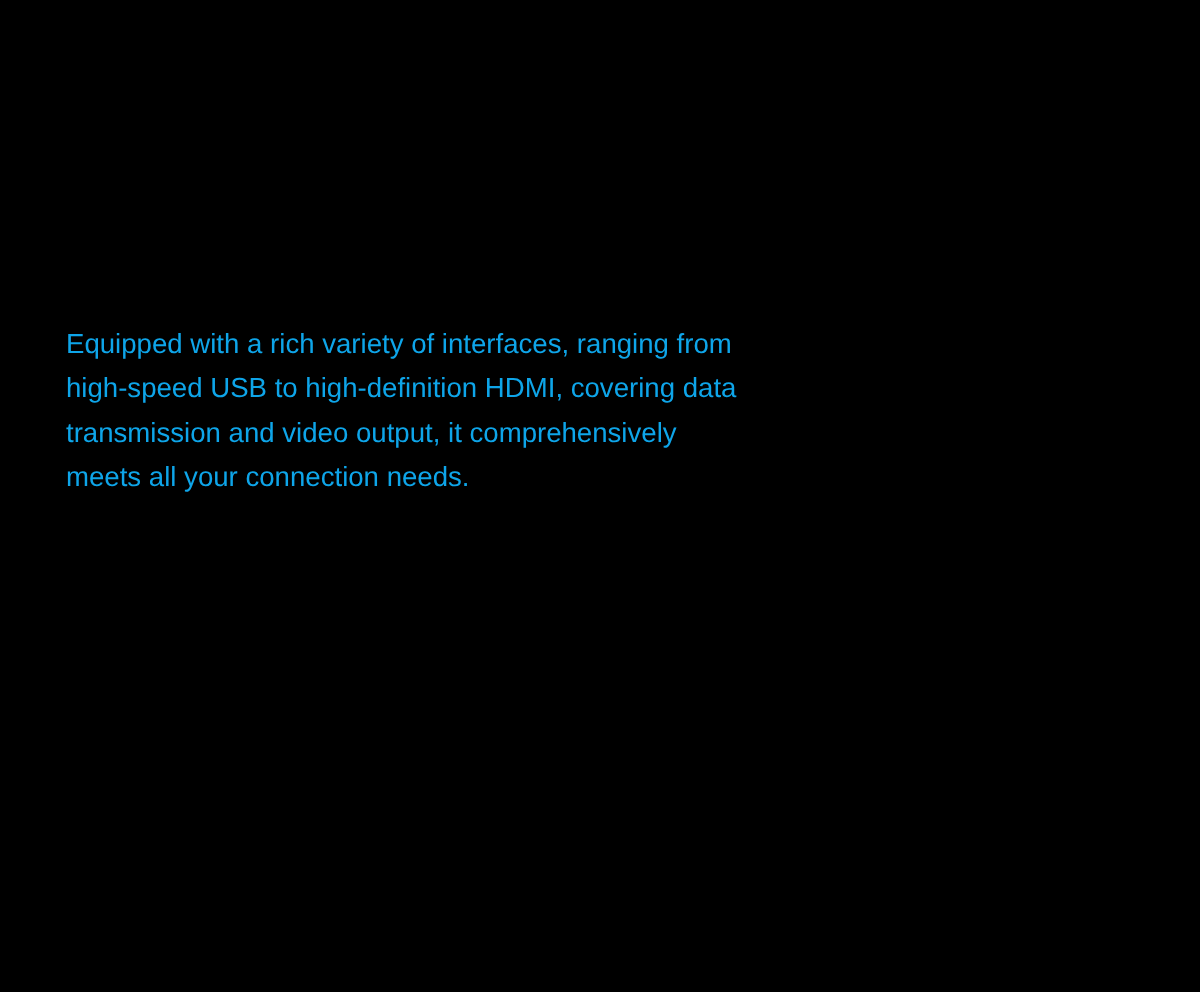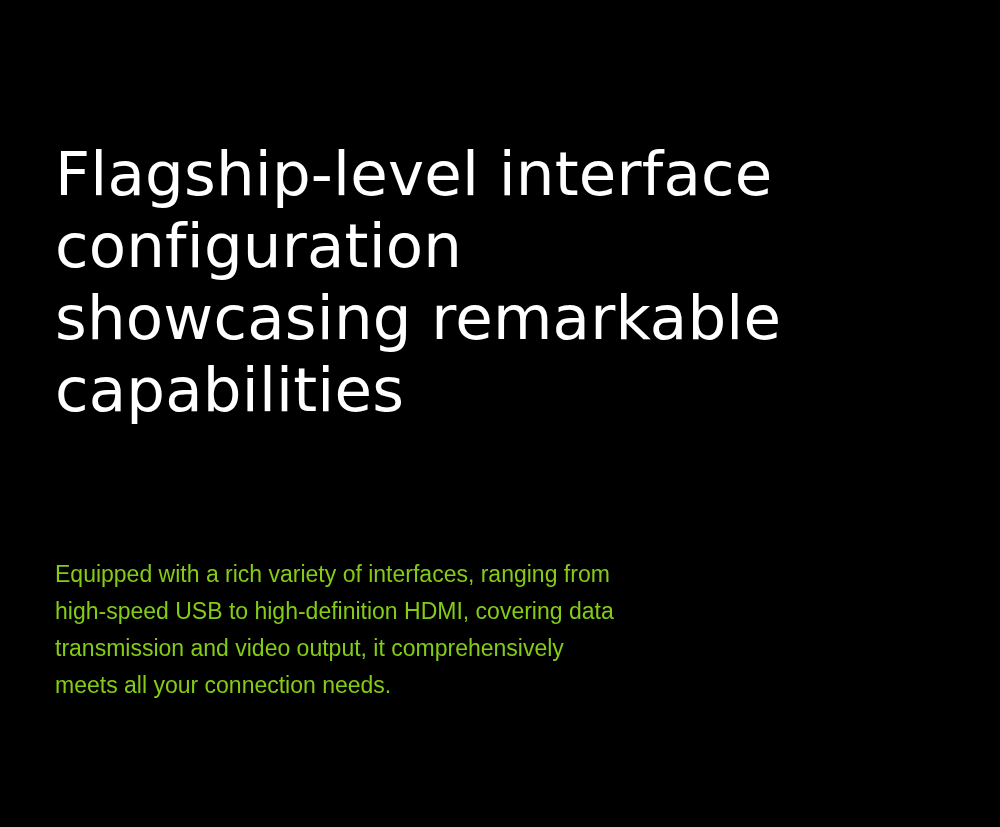--- a/index.html
+++ b/index.html
@@ -61,35 +61,31 @@
     height: 42px;
   }
 
   .body-copy {
     margin: 0;
     padding: 0;
     font-family: "Liberation Sans", sans-serif;
     font-size: 23px;
     line-height: 37px;
     font-weight: 400;
-    color: #84cc16;
+    color: #0ea5e9;
     white-space: pre-line;
     max-width: 790px;
   }
 </style>
 </head>
 <body>
 
 <div class="promo-panel">
   <div class="content-block">
 
-    <h1 class="headline">Flagship-level interface
-configuration
-showcasing remarkable
-capabilities</h1>
 
     <div class="headline-spacer"></div>
 
 
     <div class="subhead-spacer"></div>
 
     <p class="body-copy">Equipped with a rich variety of interfaces, ranging from
 high-speed USB to high-definition HDMI, covering data
 transmission and video output, it comprehensively
 meets all your connection needs.</p>

